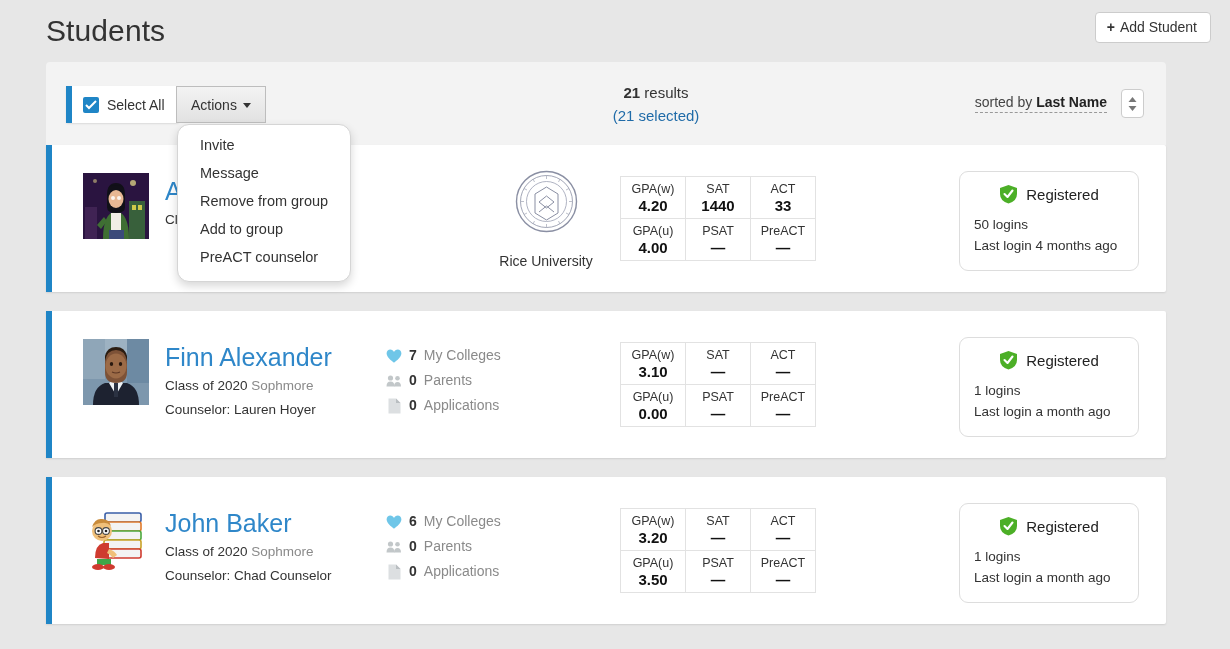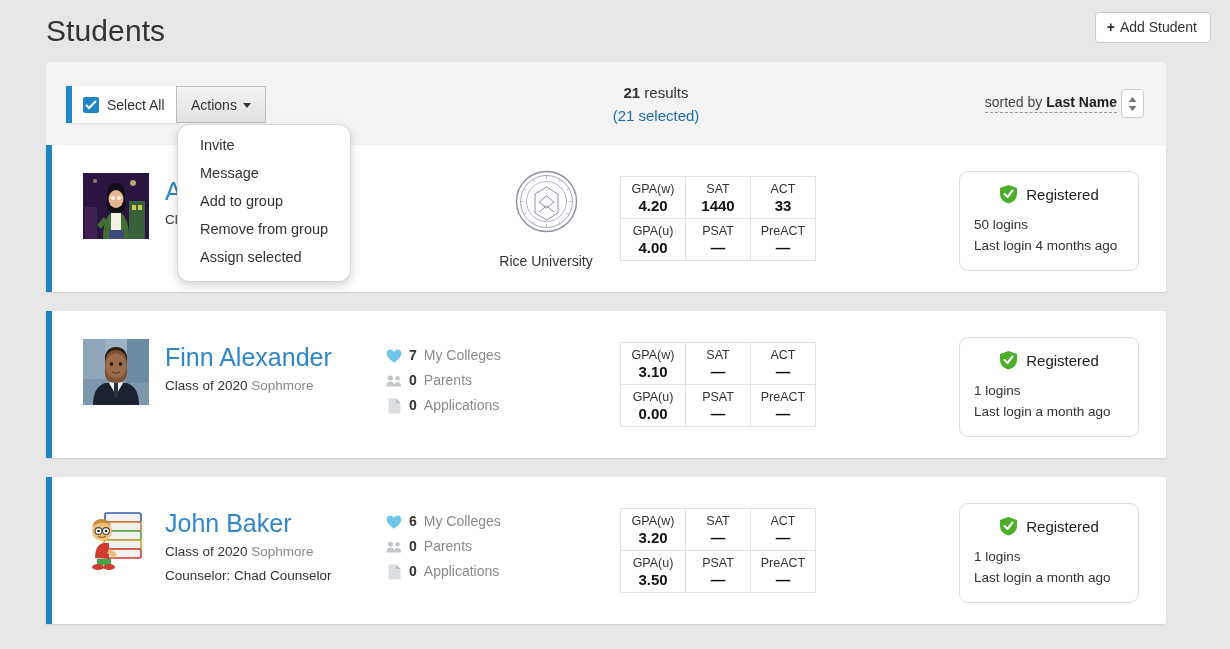--- a/index.html
+++ b/index.html
@@ -65,21 +65,21 @@
 
   .results-block {
     position: absolute; left: 430px; top: 20px; width: 360px; text-align: center;
   }
   .results-line { font-size: 15px; color: #333; line-height: 22px; }
   .results-line b { font-weight: 700; }
   .selected-line { font-size: 15px; color: #1f6ba8; line-height: 24px; cursor: pointer; }
 
   .sort-block {
     position: absolute; right: 22px; top: 27px;
-    display: flex; align-items: center; gap: 4px;
+    display: flex; align-items: center; gap: 14px;
   }
   .sort-text {
     font-size: 14px; color: #444;
     border-bottom: 1px dashed #999; padding-bottom: 2px; cursor: pointer;
   }
   .sort-text b { font-weight: 700; color: #222; }
   .sort-toggle {
     width: 23px; height: 29px; background: #fff; border: 1px solid #ccc;
     border-radius: 4px; display: flex; align-items: center; justify-content: center;
     cursor: pointer;
@@ -342,20 +342,21 @@
             <path d="M29 33 Q33 35 37 33" stroke="#5c3724" stroke-width="1.2" fill="none"></path>
           </svg>
         </div>
 
         <div class="student-info">
           <div class="student-name">Finn Alexander</div>
           <div class="student-meta">
             <span>Class of 2020</span>
             <span class="muted">Sophmore</span>
           </div>
+          <div class="student-meta">Counselor: Lauren Hoyer</div>
         </div>
 
         <div class="counts">
           <div class="count-line">
             <span class="ico">
               <svg width="16" height="14" viewBox="0 0 16 14">
                 <path d="M8 13.5 C8 13.5 0.6 8.6 0.6 4.4 C0.6 1.9 2.4 0.5 4.2 0.5 C6 0.5 7.3 1.8 8 3 C8.7 1.8 10 0.5 11.8 0.5 C13.6 0.5 15.4 1.9 15.4 4.4 C15.4 8.6 8 13.5 8 13.5 Z" fill="#6fc6e8"></path>
               </svg>
             </span>
             <b>7</b>
@@ -548,18 +549,18 @@
           <div class="status-line">Last login a month ago</div>
         </div>
       </div>
     </div>
 
   </div>
 
   <div class="dropdown">
     <div class="dropdown-item">Invite</div>
     <div class="dropdown-item">Message</div>
+    <div class="dropdown-item">Remove from group</div>
     <div class="dropdown-item">Add to group</div>
-    <div class="dropdown-item">Remove from group</div>
-    <div class="dropdown-item">Assign selected</div>
+    <div class="dropdown-item">PreACT counselor</div>
   </div>
 
 </div>
 
 </body></html>

